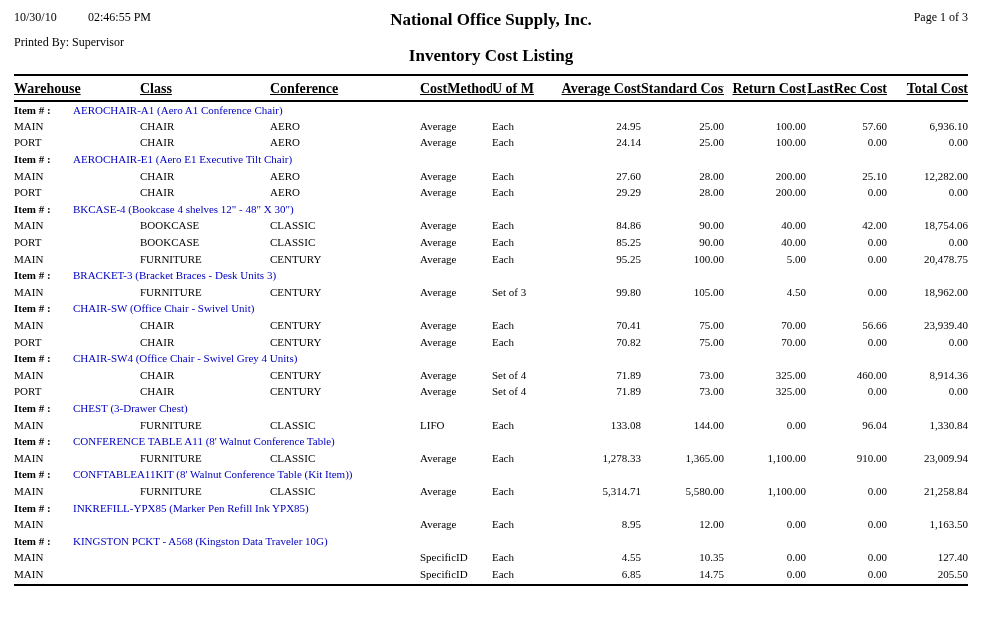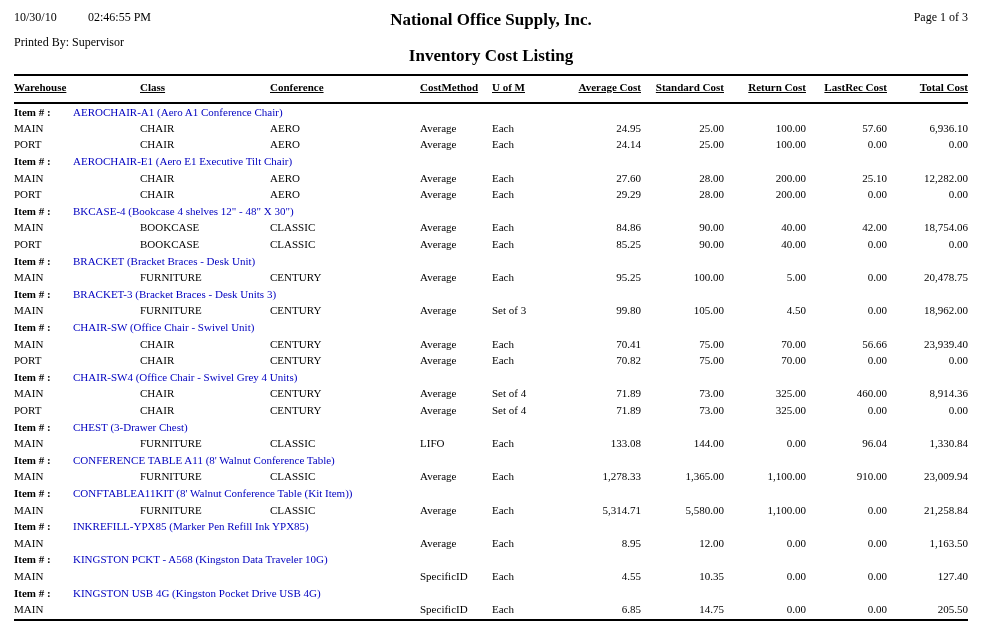--- a/index.html
+++ b/index.html
@@ -14,22 +14,22 @@
   .hdr-center { text-align:center; }
   .company { font-weight:bold; font-size:17px; }
   .report-title { font-weight:bold; font-size:17px; margin-top:16px; }
   .hdr-right { text-align:right; font-size:12px; }
 
   .rule-top { border-top:2px solid #000; margin-top:8px; }
   .rule-bottom { border-top:2px solid #000; margin-top:2px; }
 
   table.report { border-collapse:collapse; table-layout:fixed; width:954px; margin-top:1px; }
   thead tr { border-bottom:2px solid #000; }
-  th { font-size:11px; font-weight:bold; text-align:left; text-decoration:underline;
-       padding:4px 0 9px 0; white-space:nowrap; overflow:hidden;font-family:Liberation Serif, serif; }
+  th { font-size:14px; font-weight:bold; text-align:left; text-decoration:underline;
+       padding:4px 0 3px 0; white-space:nowrap; overflow:hidden;font-family:Liberation Serif, serif; }
   th.num { text-align:right; }
   td { font-size:11px; padding:0; height:16.6px; vertical-align:middle;
        white-space:nowrap; overflow:hidden; }
   td.num { text-align:right; }
   tr.item-row td { font-size:11px; }
   .item-label { display:inline-block; width:59px; font-weight:bold; }
   .item-name { color:#0000c0; }
 </style>
 </head>
 <body>
@@ -154,23 +154,20 @@
           <td>BOOKCASE</td>
           <td>CLASSIC</td>
           <td>Average</td>
           <td>Each</td>
           <td class="num">85.25</td>
           <td class="num">90.00</td>
           <td class="num">40.00</td>
           <td class="num">0.00</td>
           <td class="num">0.00</td>
         </tr>
-        <tr class="item-row">
-          <td colspan="10"><span class="item-label">Item # :</span><span class="item-name">BRACKET (Bracket Braces - Desk Unit)</span></td>
-        </tr>
         <tr class="data-row">
           <td>MAIN</td>
           <td>FURNITURE</td>
           <td>CENTURY</td>
           <td>Average</td>
           <td>Each</td>
           <td class="num">95.25</td>
           <td class="num">100.00</td>
           <td class="num">5.00</td>
           <td class="num">0.00</td>
@@ -313,23 +310,20 @@
           <td></td>
           <td></td>
           <td>SpecificID</td>
           <td>Each</td>
           <td class="num">4.55</td>
           <td class="num">10.35</td>
           <td class="num">0.00</td>
           <td class="num">0.00</td>
           <td class="num">127.40</td>
         </tr>
-        <tr class="item-row">
-          <td colspan="10"><span class="item-label">Item # :</span><span class="item-name">KINGSTON USB 4G (Kingston Pocket Drive USB 4G)</span></td>
-        </tr>
         <tr class="data-row">
           <td>MAIN</td>
           <td></td>
           <td></td>
           <td>SpecificID</td>
           <td>Each</td>
           <td class="num">6.85</td>
           <td class="num">14.75</td>
           <td class="num">0.00</td>
           <td class="num">0.00</td>

